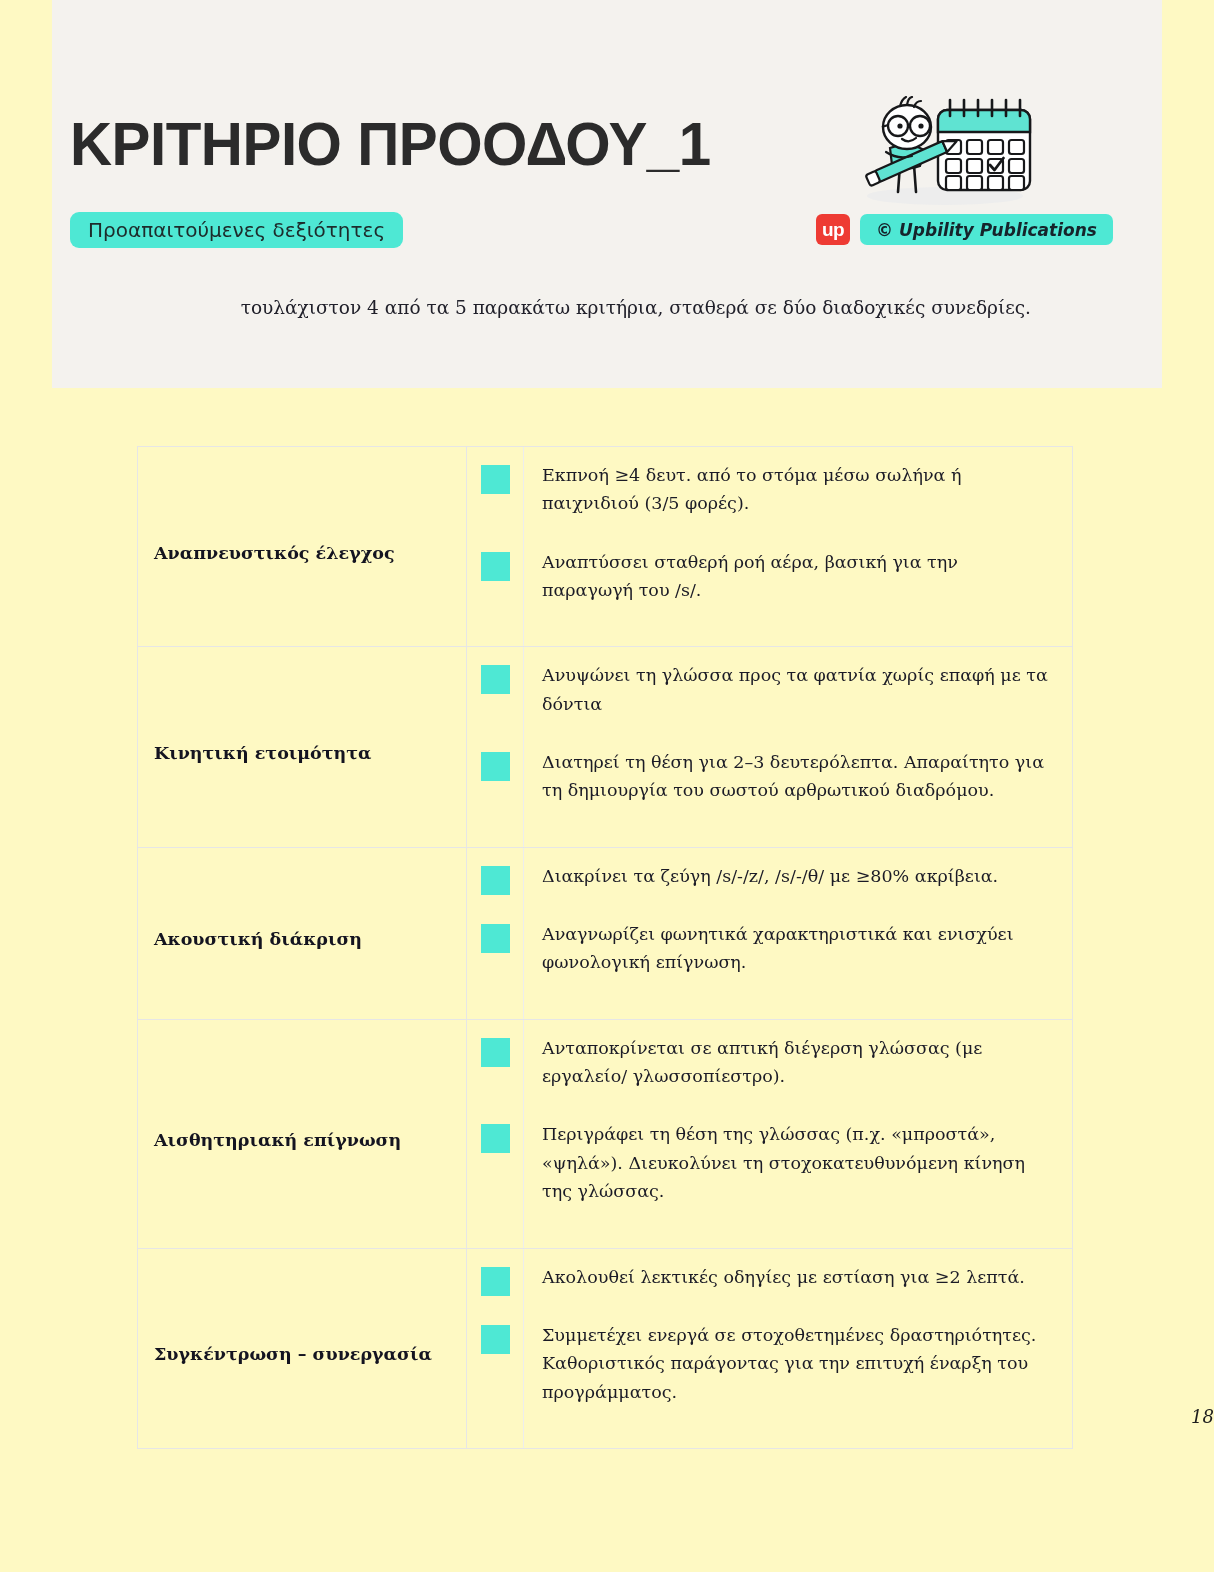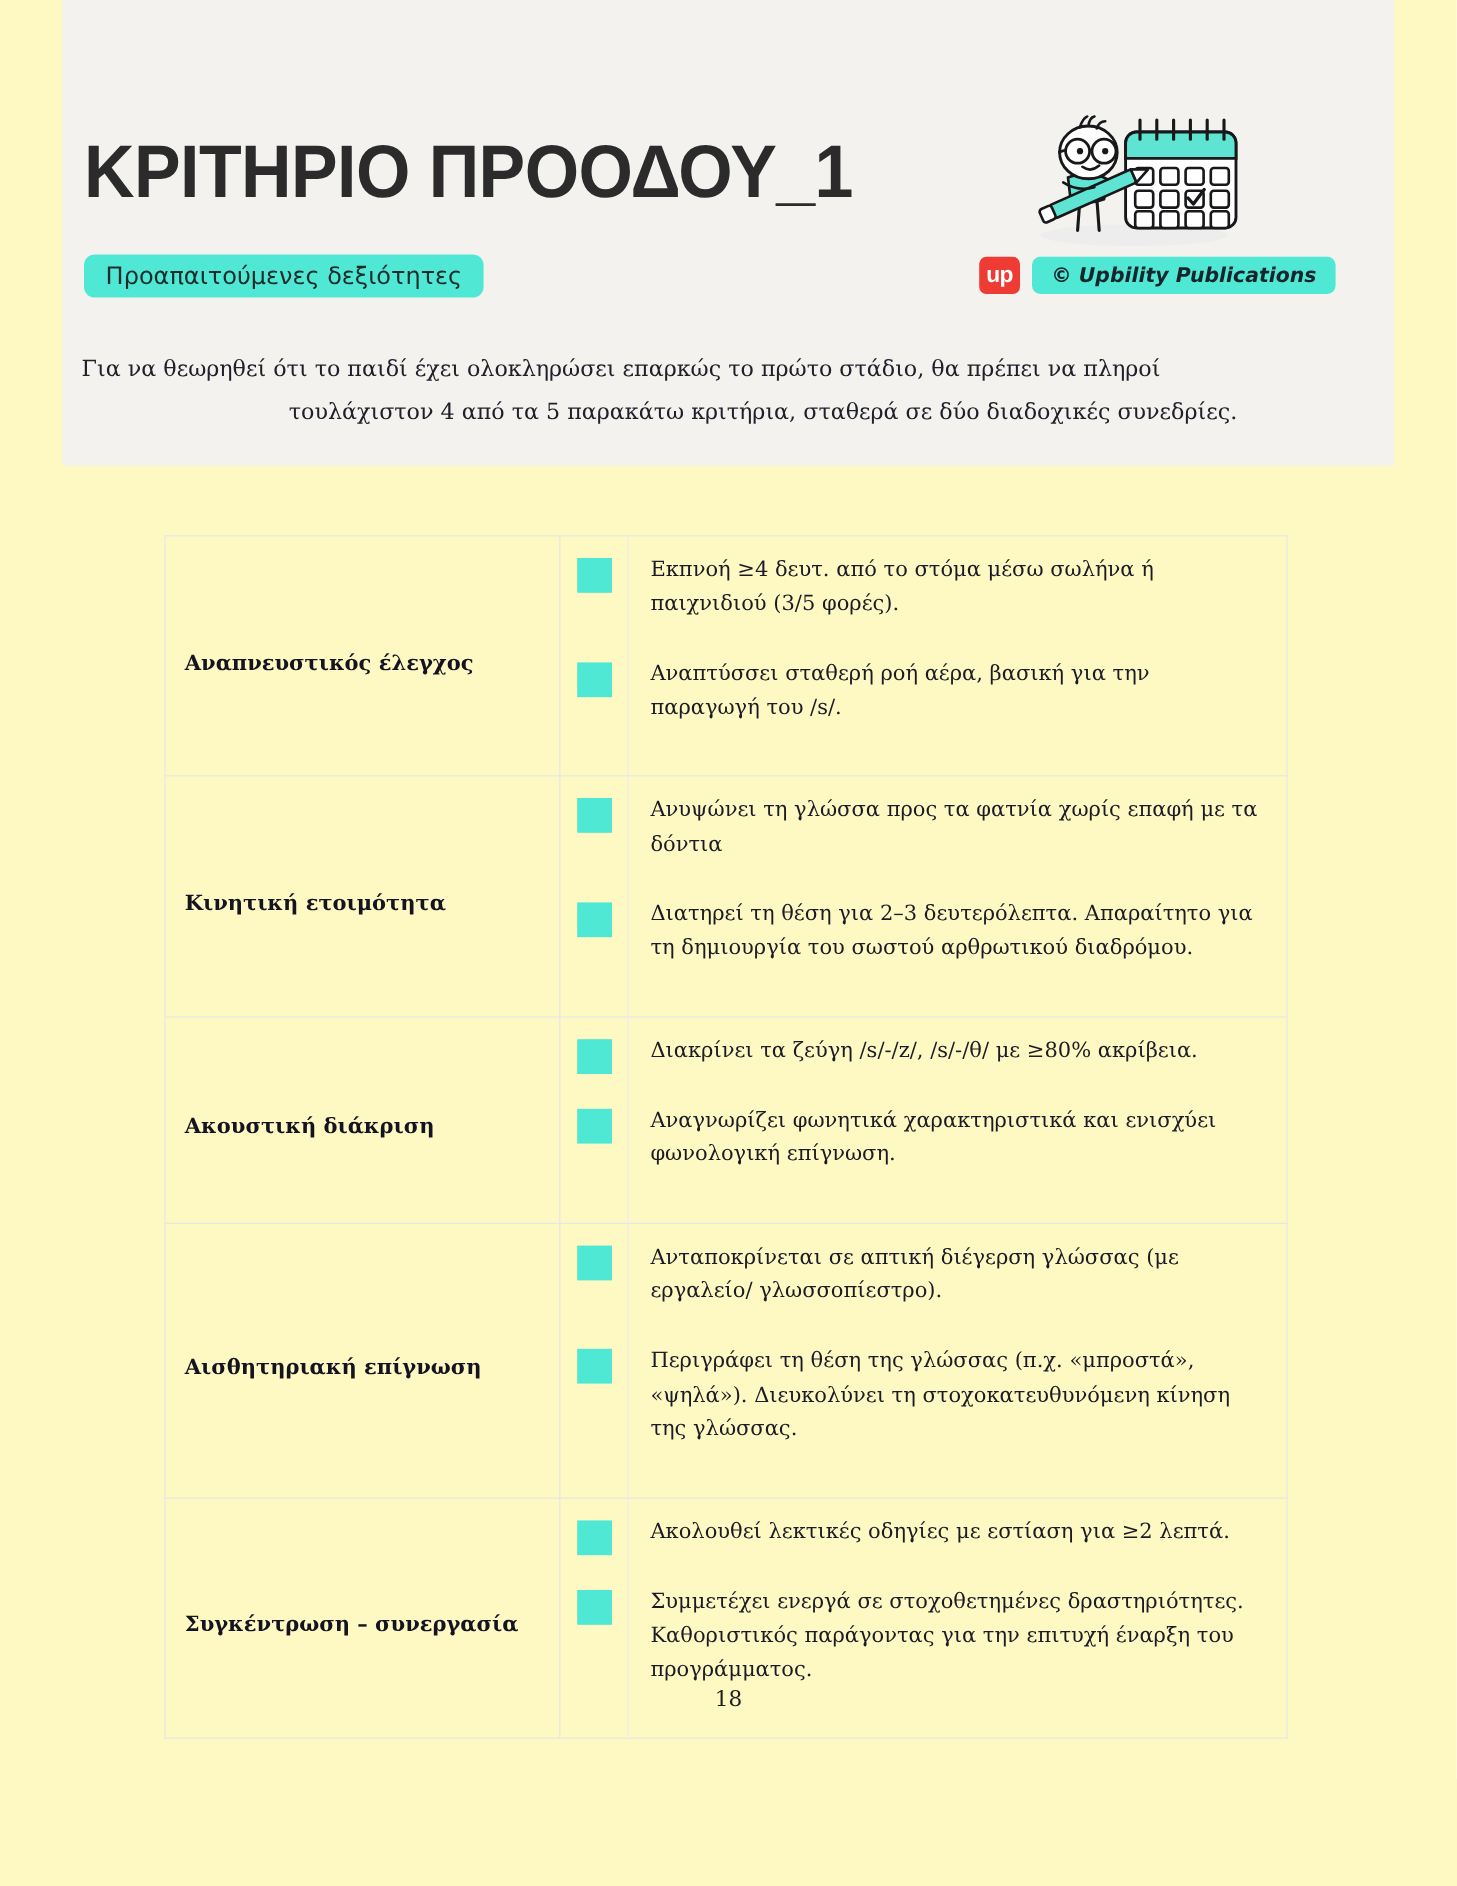--- a/index.html
+++ b/index.html
@@ -196,41 +196,41 @@
 
   .items-inner { display: flex; flex-direction: column; min-height: 100%; }
   .items-spacer { flex: 1 1 auto; border-right: 1px solid #ededed; width: 57px; min-height: 26px; }
 
   
   .page-number {
     position: absolute;
     left: 0;
     top: 1406px;
     width: 1214px;
-    text-align: center;
+    text-align: right;
     font-family: "DejaVu Serif", serif;
+    font-style: italic;
     font-size: 18px;
     color: #1d1d1d;
   }
 </style>
 </head>
 <body>
 
 <div class="page">
 
   <div class="header-band"></div>
 
   <div class="title">ΚΡΙΤΗΡΙΟ ΠΡΟΟΔΟΥ_1</div>
 
   <div class="subtitle-badge">
     <span>Προαπαιτούμενες δεξιότητες</span>
   </div>
 
   <div class="intro">
-    <div class="line1">Για να θεωρηθεί ότι το παιδί έχει ολοκληρώσει επαρκώς το πρώτο στάδιο, θα πρέπει να πληροί</div>
     <div class="line2">τουλάχιστον 4 από τα 5 παρακάτω κριτήρια, σταθερά σε δύο διαδοχικές συνεδρίες.</div>
   </div>
 
   <div class="logo-area">
 
     <svg class="illustration" viewBox="0 0 190 112">
       <ellipse cx="95" cy="100" rx="78" ry="9" fill="#ededed"></ellipse>
 
       <rect x="88" y="14" width="92" height="80" rx="9" fill="#ffffff" stroke="#17181a" stroke-width="2.4"></rect>
       <path d="M88 23 a9 9 0 0 1 9 -9 h74 a9 9 0 0 1 9 9 v13 h-92 z" fill="#5fe3d2" stroke="#17181a" stroke-width="2.4"></path>

